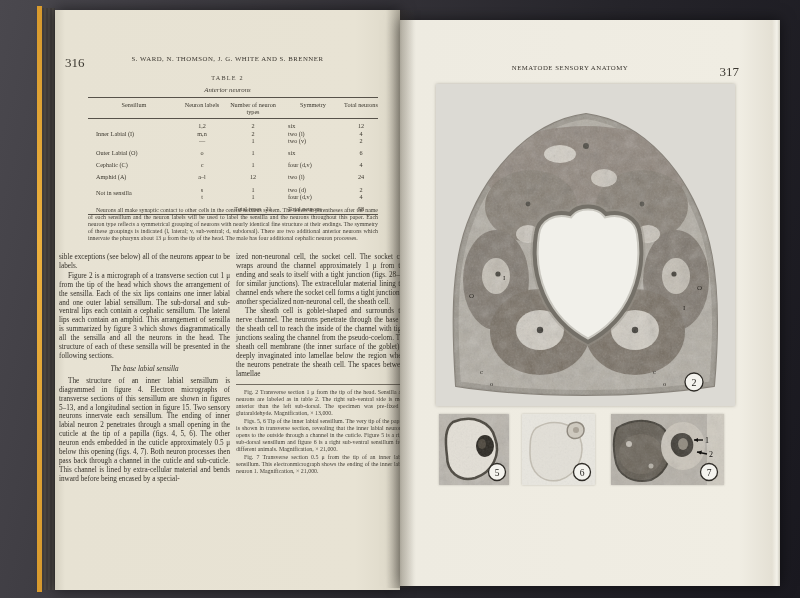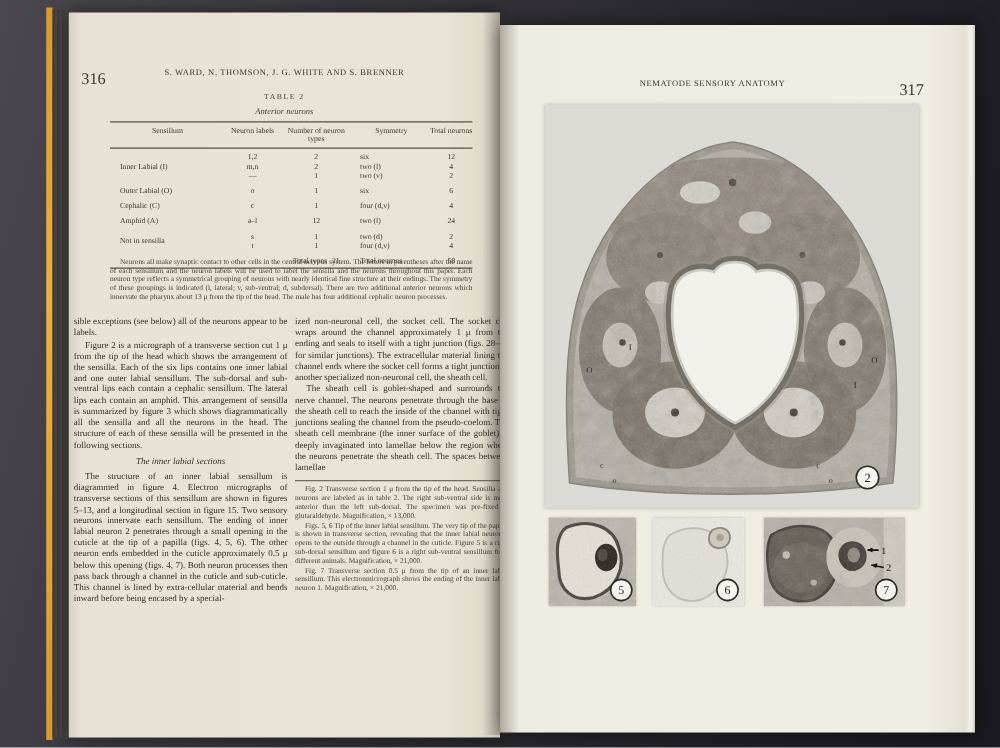--- a/index.html
+++ b/index.html
@@ -165,21 +165,21 @@
     </div>
   </div>
 
   <div class="abs footnote" style="left:33px;top:197px;width:290px;">
     <p>Neurons all make synaptic contact to other cells in the central nervous system. The letters in parentheses after the name of each sensillum and the neuron labels will be used to label the sensilla and the neurons throughout this paper. Each neuron type reflects a symmetrical grouping of neurons with nearly identical fine structure at their endings. The symmetry of these groupings is indicated (l, lateral; v, sub-ventral; d, subdorsal). There are two additional anterior neurons which innervate the pharynx about 13 μ from the tip of the head. The male has four additional cephalic neuron processes.</p>
   </div>
 
   <div class="abs bodycol" style="left:4px;top:243px;width:171px;">
     <p>sible exceptions (see below) all of the neurons appear to be labels.</p>
     <p class="ind">Figure 2 is a micrograph of a transverse section cut 1 μ from the tip of the head which shows the arrangement of the sensilla. Each of the six lips contains one inner labial and one outer labial sensillum. The sub-dorsal and sub-ventral lips each contain a cephalic sensillum. The lateral lips each contain an amphid. This arrangement of sensilla is summarized by figure 3 which shows diagrammatically all the sensilla and all the neurons in the head. The structure of each of these sensilla will be presented in the following sections.</p>
-    <div class="subhead">The inner labial sections</div>
+    <div class="subhead">The base labial sensilla</div>
     <p class="ind">The structure of an inner labial sensillum is diagrammed in figure 4. Electron micrographs of transverse sections of this sensillum are shown in figures 5–13, and a longitudinal section in figure 15. Two sensory neurons innervate each sensillum. The ending of inner labial neuron 2 penetrates through a small opening in the cuticle at the tip of a papilla (figs. 4, 5, 6). The other neuron ends embedded in the cuticle approximately 0.5 μ below this opening (figs. 4, 7). Both neuron processes then pass back through a channel in the cuticle and sub-cuticle. This channel is lined by extra-cellular material and bends inward before being encased by a special-</p>
   </div>
 
   <div class="abs bodycol" style="left:181px;top:243px;width:171px;">
     <p>ized non-neuronal cell, the socket cell. The socket cell wraps around the channel approximately 1 μ from the ending and seals to itself with a tight junction (figs. 28–30 for similar junctions). The extracellular material lining the channel ends where the socket cell forms a tight junction to another specialized non-neuronal cell, the sheath cell.</p>
     <p class="ind">The sheath cell is goblet-shaped and surrounds the nerve channel. The neurons penetrate through the base of the sheath cell to reach the inside of the channel with tight junctions sealing the channel from the pseudo-coelom. The sheath cell membrane (the inner surface of the goblet) is deeply invaginated into lamellae below the region where the neurons penetrate the sheath cell. The spaces between lamellae</p>
     <div class="captions">
       <p>Fig. 2  Transverse section 1 μ from the tip of the head. Sensilla and neurons are labeled as in table 2. The right sub-ventral side is more anterior than the left sub-dorsal. The specimen was pre-fixed in glutaraldehyde. Magnification, × 13,000.</p>
       <p>Figs. 5, 6  Tip of the inner labial sensillum. The very tip of the papilla is shown in transverse section, revealing that the inner labial neuron 2 opens to the outside through a channel in the cuticle. Figure 5 is a right sub-dorsal sensillum and figure 6 is a right sub-ventral sensillum from different animals. Magnification, × 21,000.</p>
       <p>Fig. 7  Transverse section 0.5 μ from the tip of an inner labial sensillum. This electronmicrograph shows the ending of the inner labial neuron 1. Magnification, × 21,000.</p>

